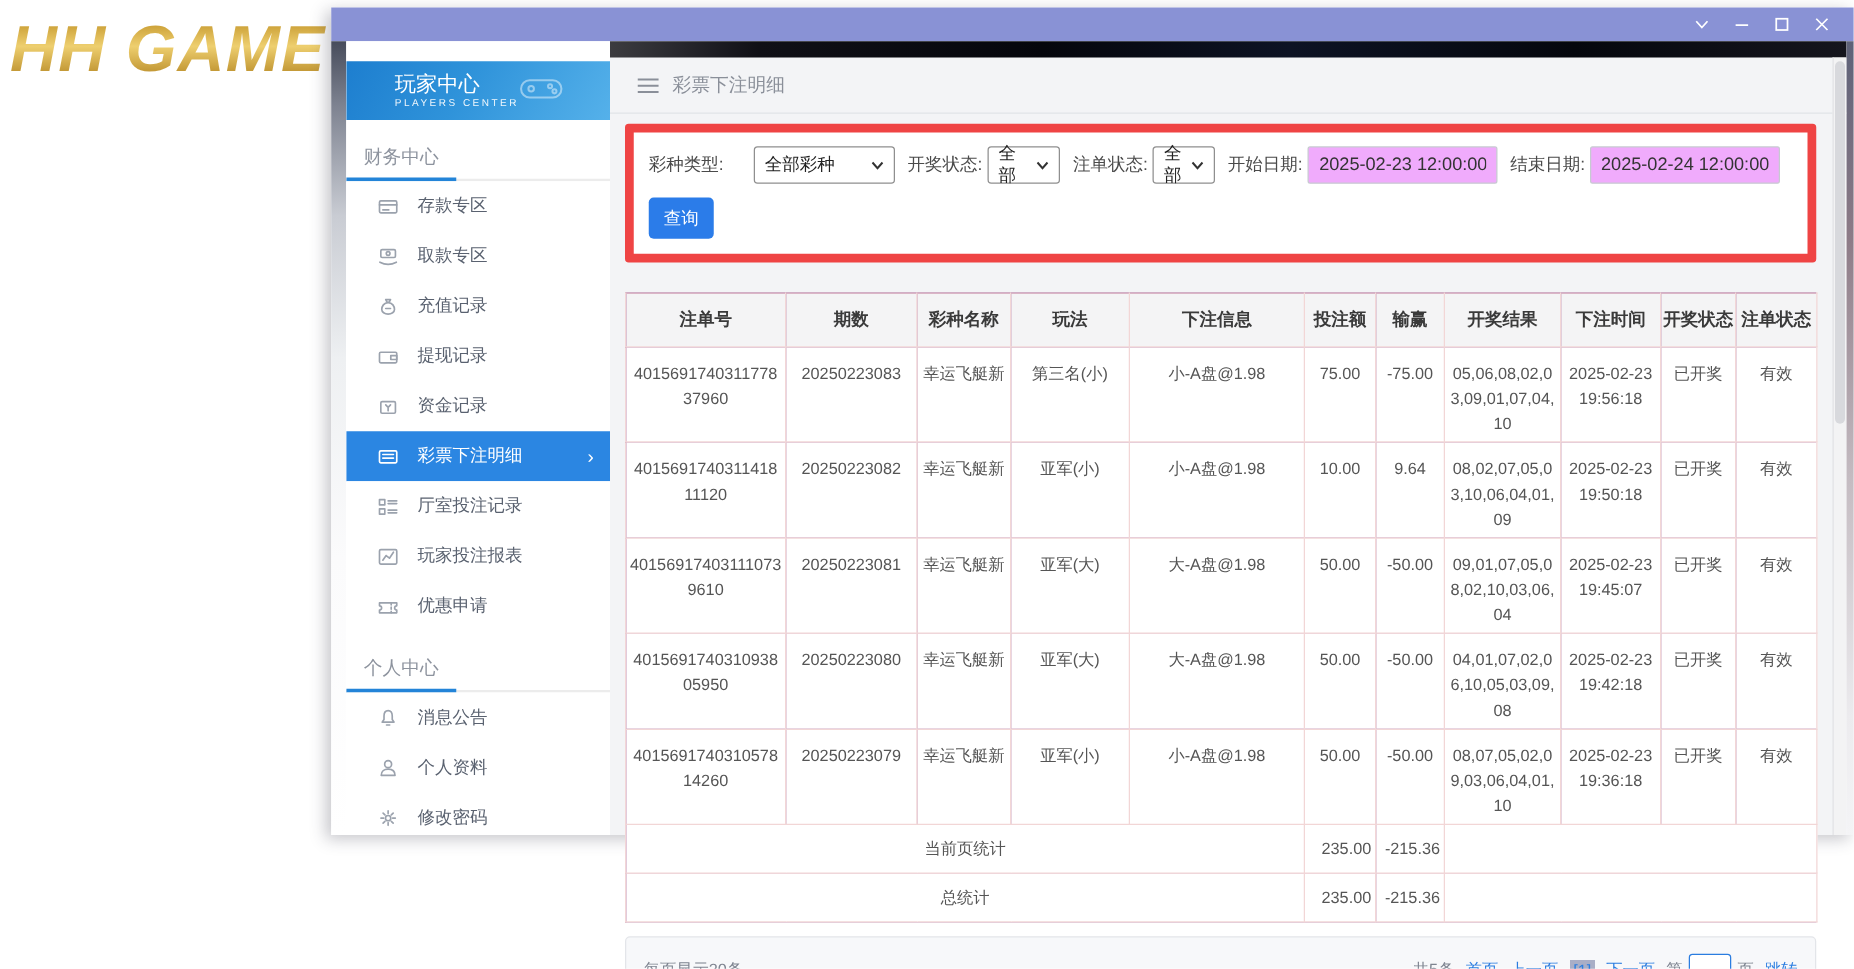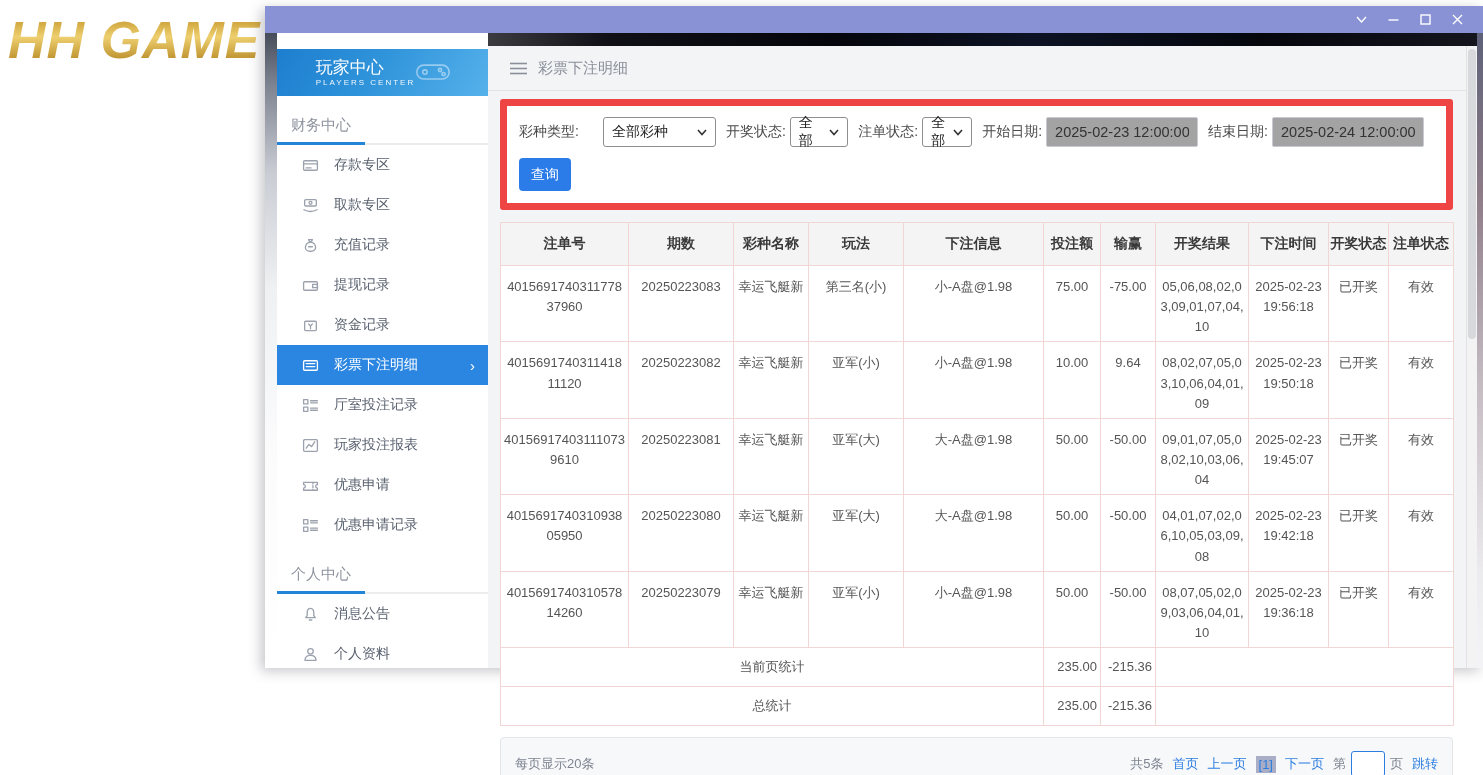--- a/index.html
+++ b/index.html
@@ -95,33 +95,33 @@
   .sel{
     height:30px;border:1px solid #8f8f8f;border-radius:3px;background:#fff;
     display:flex;align-items:center;justify-content:space-between;
     padding:0 8px;font-size:14px;color:#222;cursor:pointer;margin-right:10px;box-sizing:border-box;
   }
   .sel .sel-chev{margin-left:8px;display:flex;}
   .sel-wide{width:168px;margin-left:20px;}
   .sel-mid{width:82px;}
   .sel-sm{width:60px;}
   .f-input{
-    height:30px;border:1px solid #c7cad1;border-radius:2px;background:#a3a3a3;
+    height:30px;border:1px solid #c7cad1;border-radius:2px;background:#f0abfc;
     font-size:14.5px;color:#333;padding:0 8px;margin-right:10px;box-sizing:border-box;
     font-family:"Liberation Sans","DejaVu Sans",sans-serif;
   }
   .f-input.date{width:152px;}
   .btn-query{
     margin-top:11px;width:52px;height:33px;background:#2b7ce9;color:#fff;border:none;
     border-radius:4px;font-size:14px;cursor:pointer;
     font-family:"Liberation Sans","DejaVu Sans",sans-serif;
   }
 
   
-  .table-card{margin:12px 24px 0 12px;background:#701a75;}
+  .table-card{margin:24px 24px 0 12px;background:#701a75;}
   table.bets{width:100%;border-collapse:collapse;table-layout:fixed;}
   table.bets th{
     border:1px solid #f2d6d6;background:#f4f4f5;color:#3a3a3a;
     font-size:14px;font-weight:bold;height:34px;padding:4px 0;text-align:center;
   }
   table.bets td{
     border:1px solid #f2d6d6;color:#555;font-size:13px;text-align:center;
     padding:11px 3px 4px 3px;vertical-align:top;line-height:1.55;background:#fff;
   }
   table.bets td.brk{word-break:break-all;}
@@ -309,35 +309,20 @@
               <div class="sb-item">
                 <span class="ic">
                   <svg width="17" height="17" viewBox="0 0 16 16">
                     <g fill="none" stroke="#9ba2ad" stroke-width="1.25" stroke-linecap="round" stroke-linejoin="round">
                       <path d="M1.5 5 h13 v2.2 a1.6 1.6 0 0 0 0 3.2 v2.1 h-13 v-2.1 a1.6 1.6 0 0 0 0-3.2 Z"></path>
                       <line x1="10.3" y1="5" x2="10.3" y2="12.5" stroke-dasharray="1.6,1.6"></line>
                     </g>
                   </svg>
                 </span>
                 <span>优惠申请</span>
-              </div>
-              <div class="sb-item">
-                <span class="ic">
-                  <svg width="17" height="17" viewBox="0 0 16 16">
-                    <g fill="none" stroke="#9ba2ad" stroke-width="1.25" stroke-linecap="round" stroke-linejoin="round">
-                      <rect x="1.5" y="2.5" width="4" height="4"></rect>
-                      <line x1="8" y1="3.5" x2="14.5" y2="3.5"></line>
-                      <line x1="8" y1="5.5" x2="14.5" y2="5.5"></line>
-                      <rect x="1.5" y="9.5" width="4" height="4"></rect>
-                      <line x1="8" y1="10.5" x2="14.5" y2="10.5"></line>
-                      <line x1="8" y1="12.5" x2="14.5" y2="12.5"></line>
-                    </g>
-                  </svg>
-                </span>
-                <span>优惠申请记录</span>
               </div>
             </div>
             <div class="sb-section">
               <div class="sb-section-label">个人中心</div>
               <div class="sb-divider">
                 <b></b>
               </div>
               <div class="sb-item">
                 <span class="ic">
                   <svg width="17" height="17" viewBox="0 0 16 16">

